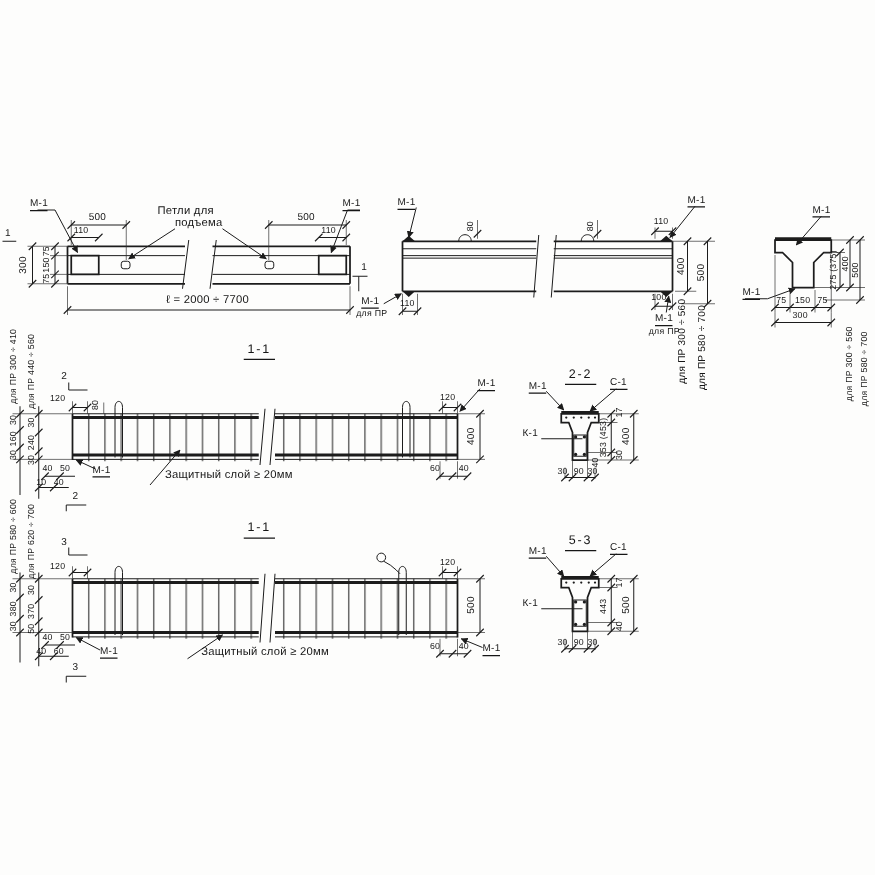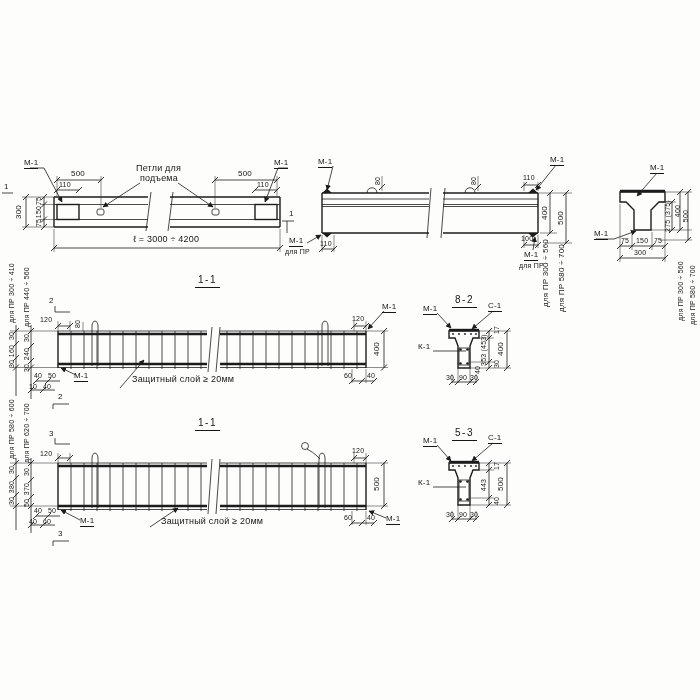--- a/index.html
+++ b/index.html
@@ -288,32 +288,32 @@
     <use href="#tk" x="452" y="519"></use>
         <use href="#tk" x="458" y="519"></use>
     <use href="#tk" x="470" y="519"></use>
         <use href="#tk" x="476" y="519"></use>
   </g>
 </svg>
 
 <div class="lb" style="left:4px;top:183px">1</div>
 <div class="lb u" style="left:24px;top:159px">М-1</div>
 <div class="lb" style="left:71px;top:170px">500</div>
-<div class="lb t9" style="left:136px;top:164px">Петли для</div>
+<div class="lb t9" style="left:126px;top:164px">Петли для</div>
 <div class="lb t9" style="left:140px;top:174px">подъема</div>
 <div class="lb" style="left:238px;top:170px">500</div>
 <div class="lb u" style="left:274px;top:159px">М-1</div>
 <div class="lb t7" style="left:59px;top:181px">110</div>
 <div class="lb t7" style="left:257px;top:181px">110</div>
 <div class="lb" style="left:289px;top:210px">1</div>
 <div class="lb v t7" style="left:38px;top:201px">75</div>
 <div class="lb v t7" style="left:38px;top:212px">150</div>
 <div class="lb v t7" style="left:38px;top:223px">75</div>
 <div class="lb v" style="left:19px;top:212px">300</div>
-<div class="lb t9" style="left:133px;top:235px">ℓ = 3000 ÷ 4200</div>
+<div class="lb t9" style="left:133px;top:235px">ℓ = 2000 ÷ 7700</div>
 
 <div class="lb u" style="left:318px;top:158px">М-1</div>
 <div class="lb u" style="left:550px;top:156px">М-1</div>
 <div class="lb v t7" style="left:377px;top:181px">80</div>
 <div class="lb v t7" style="left:473px;top:181px">80</div>
 <div class="lb t7" style="left:523px;top:174px">110</div>
 <div class="lb u" style="left:289px;top:237px">М-1</div>
 <div class="lb t7" style="left:285px;top:248px">для ПР</div>
 <div class="lb t7" style="left:320px;top:240px">110</div>
 <div class="lb t7" style="left:521px;top:235px">100</div>
@@ -378,21 +378,21 @@
 <div class="lb t7" style="left:43px;top:518px">60</div>
 <div class="lb t7" style="left:40px;top:450px">120</div>
 <div class="lb t7" style="left:352px;top:447px">120</div>
 <div class="lb u" style="left:386px;top:515px">М-1</div>
 <div class="lb v" style="left:377px;top:484px">500</div>
 <div class="lb t7" style="left:344px;top:514px">60</div>
 <div class="lb t7" style="left:367px;top:514px">40</div>
 <div class="lb u" style="left:80px;top:517px">М-1</div>
 <div class="lb t9" style="left:161px;top:517px">Защитный слой ≥ 20мм</div>
 
-<div class="lb ttl" style="left:452px;top:295px">8-2</div>
+<div class="lb ttl" style="left:452px;top:295px">2-2</div>
 <div class="lb u" style="left:423px;top:305px">М-1</div>
 <div class="lb u" style="left:488px;top:302px">С-1</div>
 <div class="lb" style="left:418px;top:343px">К-1</div>
 <div class="lb v t7" style="left:496px;top:330px">17</div>
 <div class="lb v t7" style="left:483px;top:350px">353 (453)</div>
 <div class="lb v t7" style="left:496px;top:364px">30</div>
 <div class="lb v t7" style="left:477px;top:370px">40</div>
 <div class="lb v" style="left:501px;top:349px">400</div>
 <div class="lb t7" style="left:446px;top:374px">30</div>
 <div class="lb t7" style="left:459px;top:374px">90</div>

